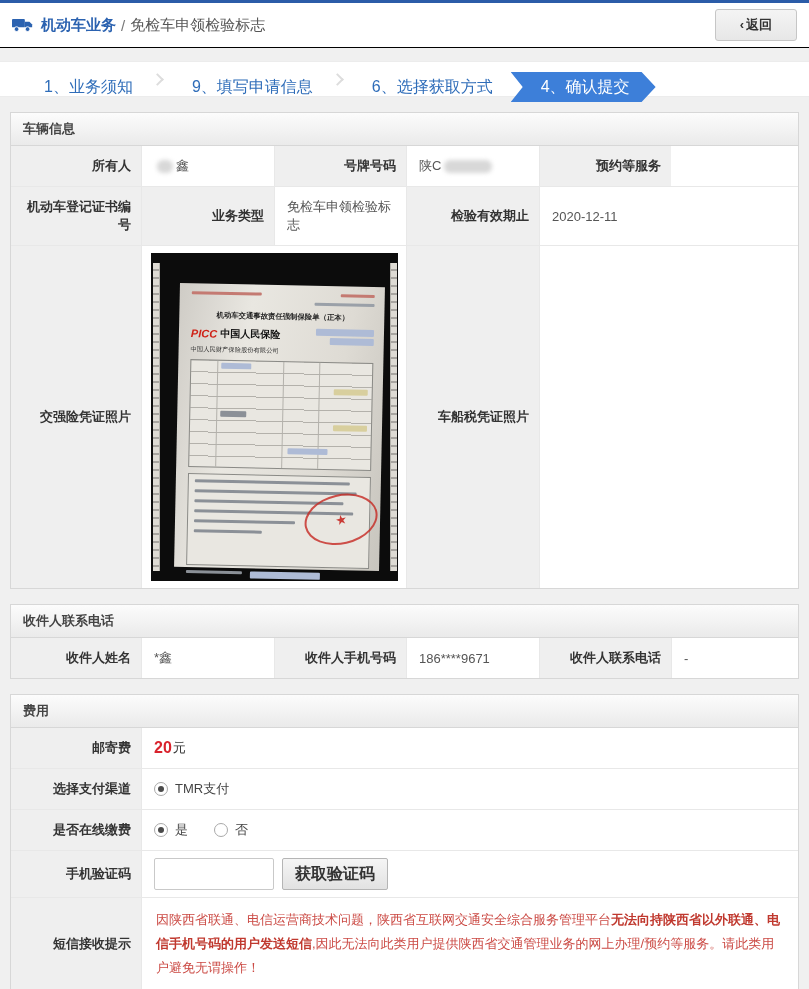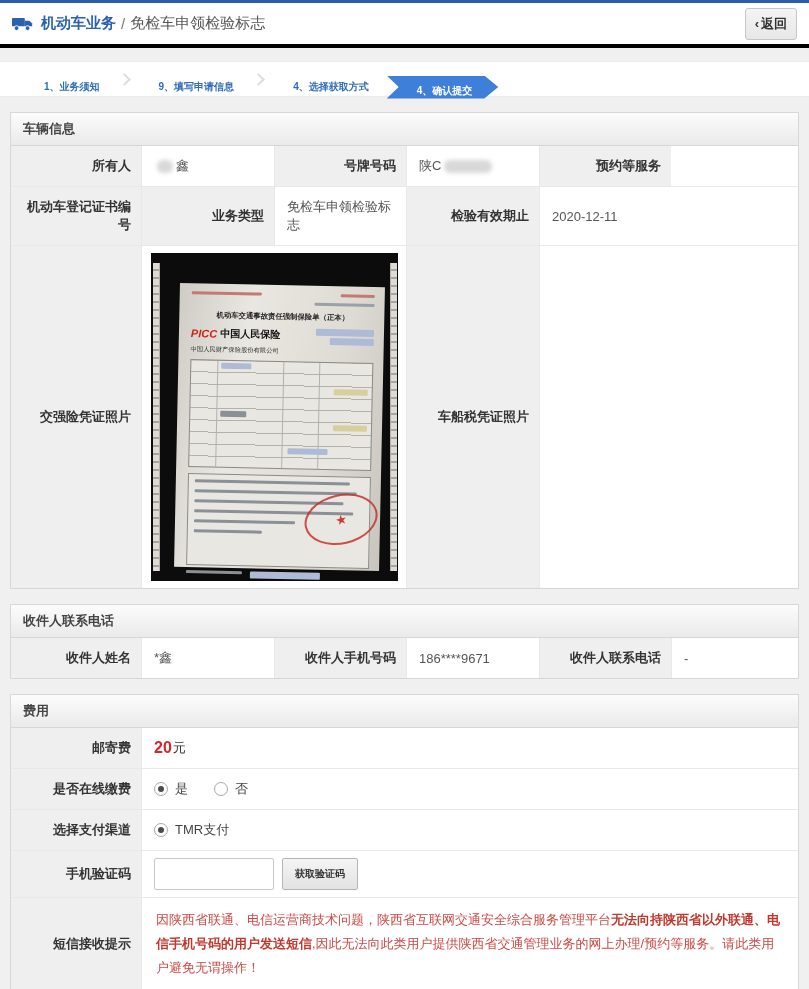--- a/index.html
+++ b/index.html
@@ -7,38 +7,38 @@
   body {
     height:989px;
     background:#f0f0f0;
     font-family:"Liberation Sans","DejaVu Sans",sans-serif;
     font-size:13px; color:#333;
     position:relative; overflow:hidden;
   }
   
   .topline { height:3px; background:#2b5ca8; }
   
-  .header { background:#fff; border-bottom:4px solid #000000; height:45px; display:flex; align-items:center; padding:0 12px; }
+  .header { background:#fff; border-bottom:1px solid #000000; height:45px; display:flex; align-items:center; padding:0 12px; }
   .truck { width:22px; height:16px; margin-right:7px; }
   .htitle { color:#2b62b0; font-weight:bold; font-size:15px; }
   .hsep { color:#777; font-size:15px; margin:0 5px; }
   .hpage { color:#555; font-size:15px; }
   .back-btn {
     margin-left:auto; background:linear-gradient(#f4f4f4,#e7e7e7); border:1px solid #c6c6c6;
-    border-radius:3px; padding:6px 9px; font-size:13px; font-weight:bold; color:#333; cursor:pointer;
+    border-radius:3px; padding:6px 24px; font-size:13px; font-weight:bold; color:#333; cursor:pointer;
   }
   .back-btn .chev { font-weight:bold; margin-right:2px; }
   
   .steps { margin-top:13px; background:#fff; border-top:1px solid #ececec; border-bottom:1px solid #ececec;
     height:36px; display:flex; align-items:center; padding-left:30px; }
-  .step { color:#2f6db9; font-weight:bold; font-size:10px; padding:0 14px; white-space:nowrap;margin-top:16px; }
+  .step { color:#2f6db9; font-weight:normal; font-size:16px; padding:0 14px; white-space:nowrap;margin-top:16px; }
   .sepchev { width:9px; height:9px; border-top:2px solid #ddd; border-right:2px solid #ddd;
     transform:rotate(45deg); margin:0 16px 0 6px; }
   .step.active {
-    background:#3d7fd9; color:#fff; height:23px; line-height:30px; padding:0 26px 0 30px; margin-left:4px;
+    background:#3d7fd9; color:#fff; height:30px; line-height:30px; padding:0 26px 0 30px; margin-left:4px;
     clip-path:polygon(0 0, calc(100% - 14px) 0, 100% 50%, calc(100% - 14px) 100%, 0 100%, 12px 50%);
   }
   
   .section { margin:15px 10px 0; background:#fff; border:1px solid #d7d7d7; }
   .stitle { background:linear-gradient(#fcfcfc,#eaeaea); border-bottom:1px solid #d7d7d7;
     padding:7px 12px; font-weight:bold; color:#444; font-size:13px; }
   .row { display:grid; }
   .row + .row { border-top:1px solid #e8e8e8; }
   .row > div + div { border-left:1px solid #e8e8e8; }
   .cols6 { grid-template-columns:130px 133px 132px 133px 132px 1fr; }
@@ -80,21 +80,21 @@
   
   .fee-amount { color:#d9232d; font-weight:bold; font-size:16px; }
   .fee-unit { color:#333; font-size:13px; margin-left:1px; }
   .radio { width:14px; height:14px; border-radius:50%; border:1px solid #a9a9a9; background:#fff;
     display:inline-block; position:relative; margin-right:7px; flex:none; }
   .radio.checked::after { content:""; position:absolute; left:3px; top:3px; right:3px; bottom:3px; border-radius:50%; background:#4a4a4a; }
   .radio-group { display:flex; align-items:center; }
   .radio-opt { display:flex; align-items:center; margin-right:26px; color:#444; cursor:pointer; }
   .code-input { width:120px; height:32px; border:1px solid #c9c9c9; border-radius:2px; margin-right:8px; padding:0 8px; font-size:13px; }
   .code-btn { background:linear-gradient(#f5f5f5,#e2e2e2); border:1px solid #b5b5b5; border-radius:2px;
-    height:32px; padding:0 12px; font-size:10px; font-weight:bold; color:#333; cursor:pointer; }
+    height:32px; padding:0 12px; font-size:16px; font-weight:bold; color:#333; cursor:pointer; }
   .notice { display:block; padding:10px 14px; line-height:1.85; color:#cb4a44; font-size:13px; }
   .notice b { color:#c0392f; }
 </style>
 </head>
 <body>
 
 <div class="topline"></div>
 
 <div class="header">
   <svg class="truck" viewBox="0 0 24 17">
@@ -107,21 +107,21 @@
   <span class="hsep">/</span>
   <span class="hpage">免检车申领检验标志</span>
   <button class="back-btn"><span class="chev">‹</span><span>返回</span></button>
 </div>
 
 <div class="steps">
   <div class="step">1、业务须知</div>
   <div class="sepchev"></div>
   <div class="step">9、填写申请信息</div>
   <div class="sepchev"></div>
-  <div class="step">4、选择获取方式</div>
+  <div class="step">6、选择获取方式</div>
   <div class="step active">4、确认提交</div>
 </div>
 
 <div class="section">
   <div class="stitle">车辆信息</div>
   <div class="row cols6">
     <div class="lc">所有人</div>
     <div class="vc">
         <span class="redact" style="width:16px"></span>
         <span>鑫</span>
@@ -211,42 +211,42 @@
 <div class="section">
   <div class="stitle">费用</div>
   <div class="row cols2">
     <div class="lc">邮寄费</div>
     <div class="vc">
       <span class="fee-amount">20</span>
       <span class="fee-unit">元</span>
     </div>
   </div>
   <div class="row cols2">
+    <div class="lc">选择支付渠道</div>
+    <div class="vc radio-group">
+      <span class="radio-opt">
+        <span class="radio checked"></span>
+        <span>TMR支付</span>
+      </span>
+    </div>
+  </div>
+  <div class="row cols2">
     <div class="lc">是否在线缴费</div>
     <div class="vc radio-group">
       <span class="radio-opt">
         <span class="radio checked"></span>
         <span>是</span>
       </span>
       <span class="radio-opt">
         <span class="radio"></span>
         <span>否</span>
       </span>
     </div>
   </div>
   <div class="row cols2">
-    <div class="lc">选择支付渠道</div>
-    <div class="vc radio-group">
-      <span class="radio-opt">
-        <span class="radio checked"></span>
-        <span>TMR支付</span>
-      </span>
-    </div>
-  </div>
-  <div class="row cols2">
     <div class="lc">手机验证码</div>
     <div class="vc" style="padding-top:7px;padding-bottom:7px">
       <input class="code-input" type="text" style="">
       <button class="code-btn">获取验证码</button>
     </div>
   </div>
   <div class="row cols2">
     <div class="lc">短信接收提示</div>
     <div class="notice">
       <span>因陕西省联通、电信运营商技术问题，陕西省互联网交通安全综合服务管理平台</span><b>无法向持陕西省以外联通、电信手机号码的用户发送短信</b><span>,因此无法向此类用户提供陕西省交通管理业务的网上办理/预约等服务。请此类用户避免无谓操作！</span>

